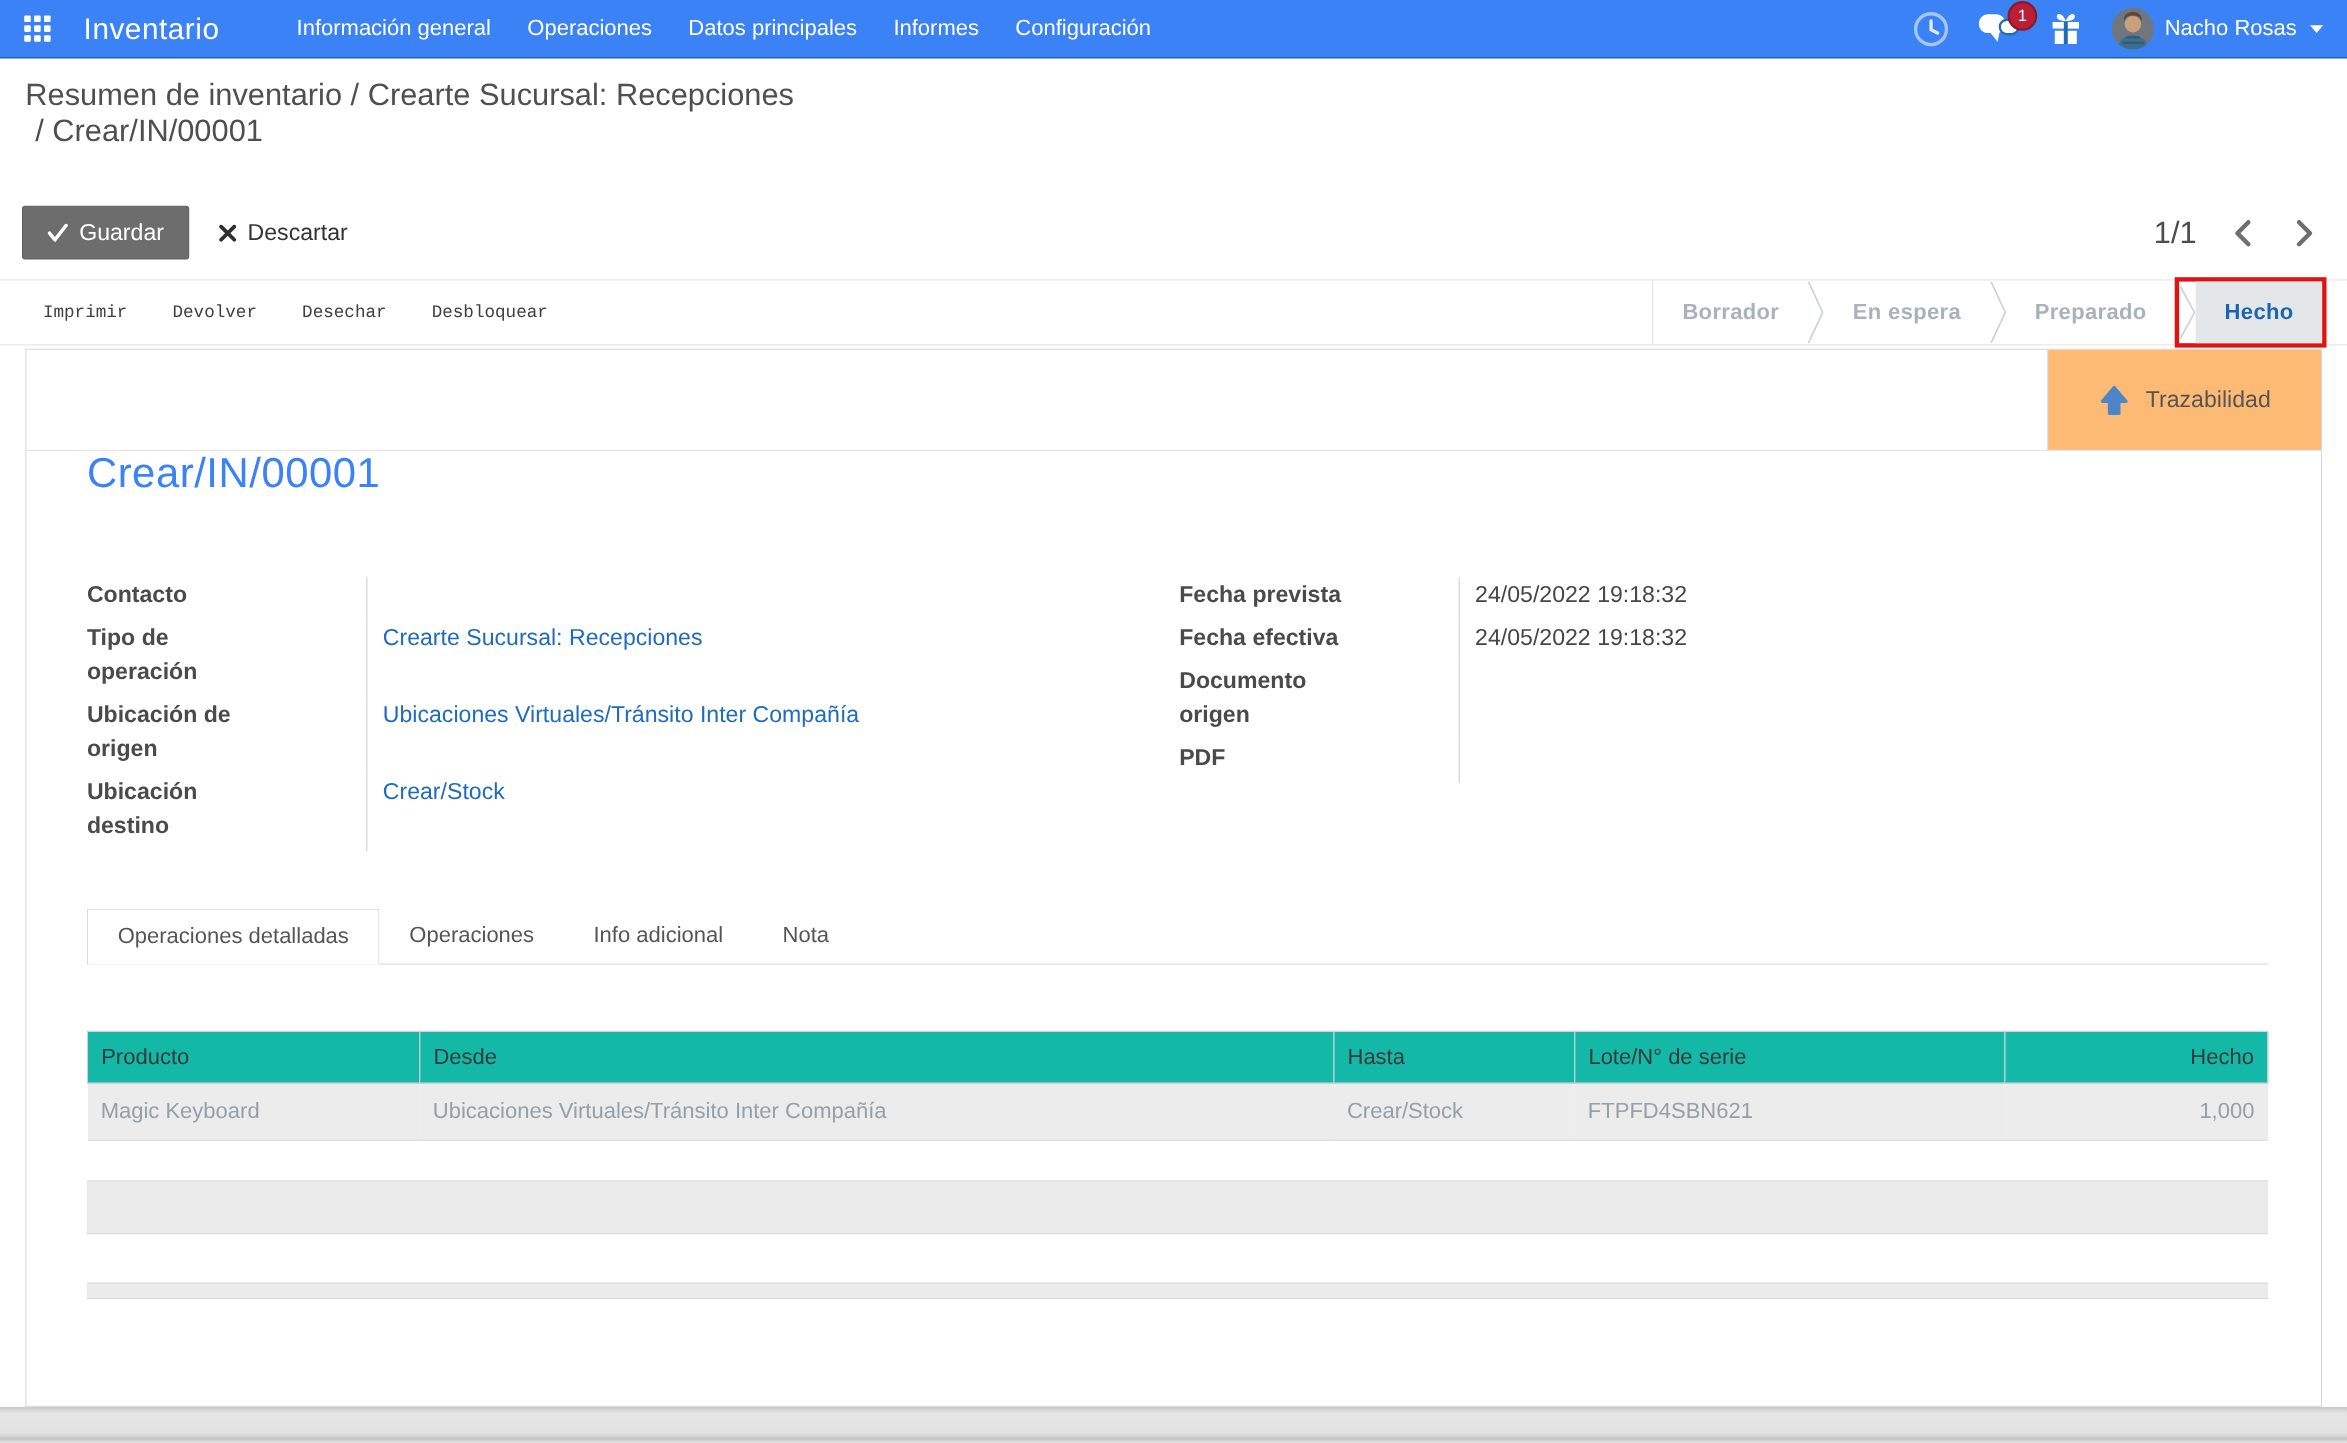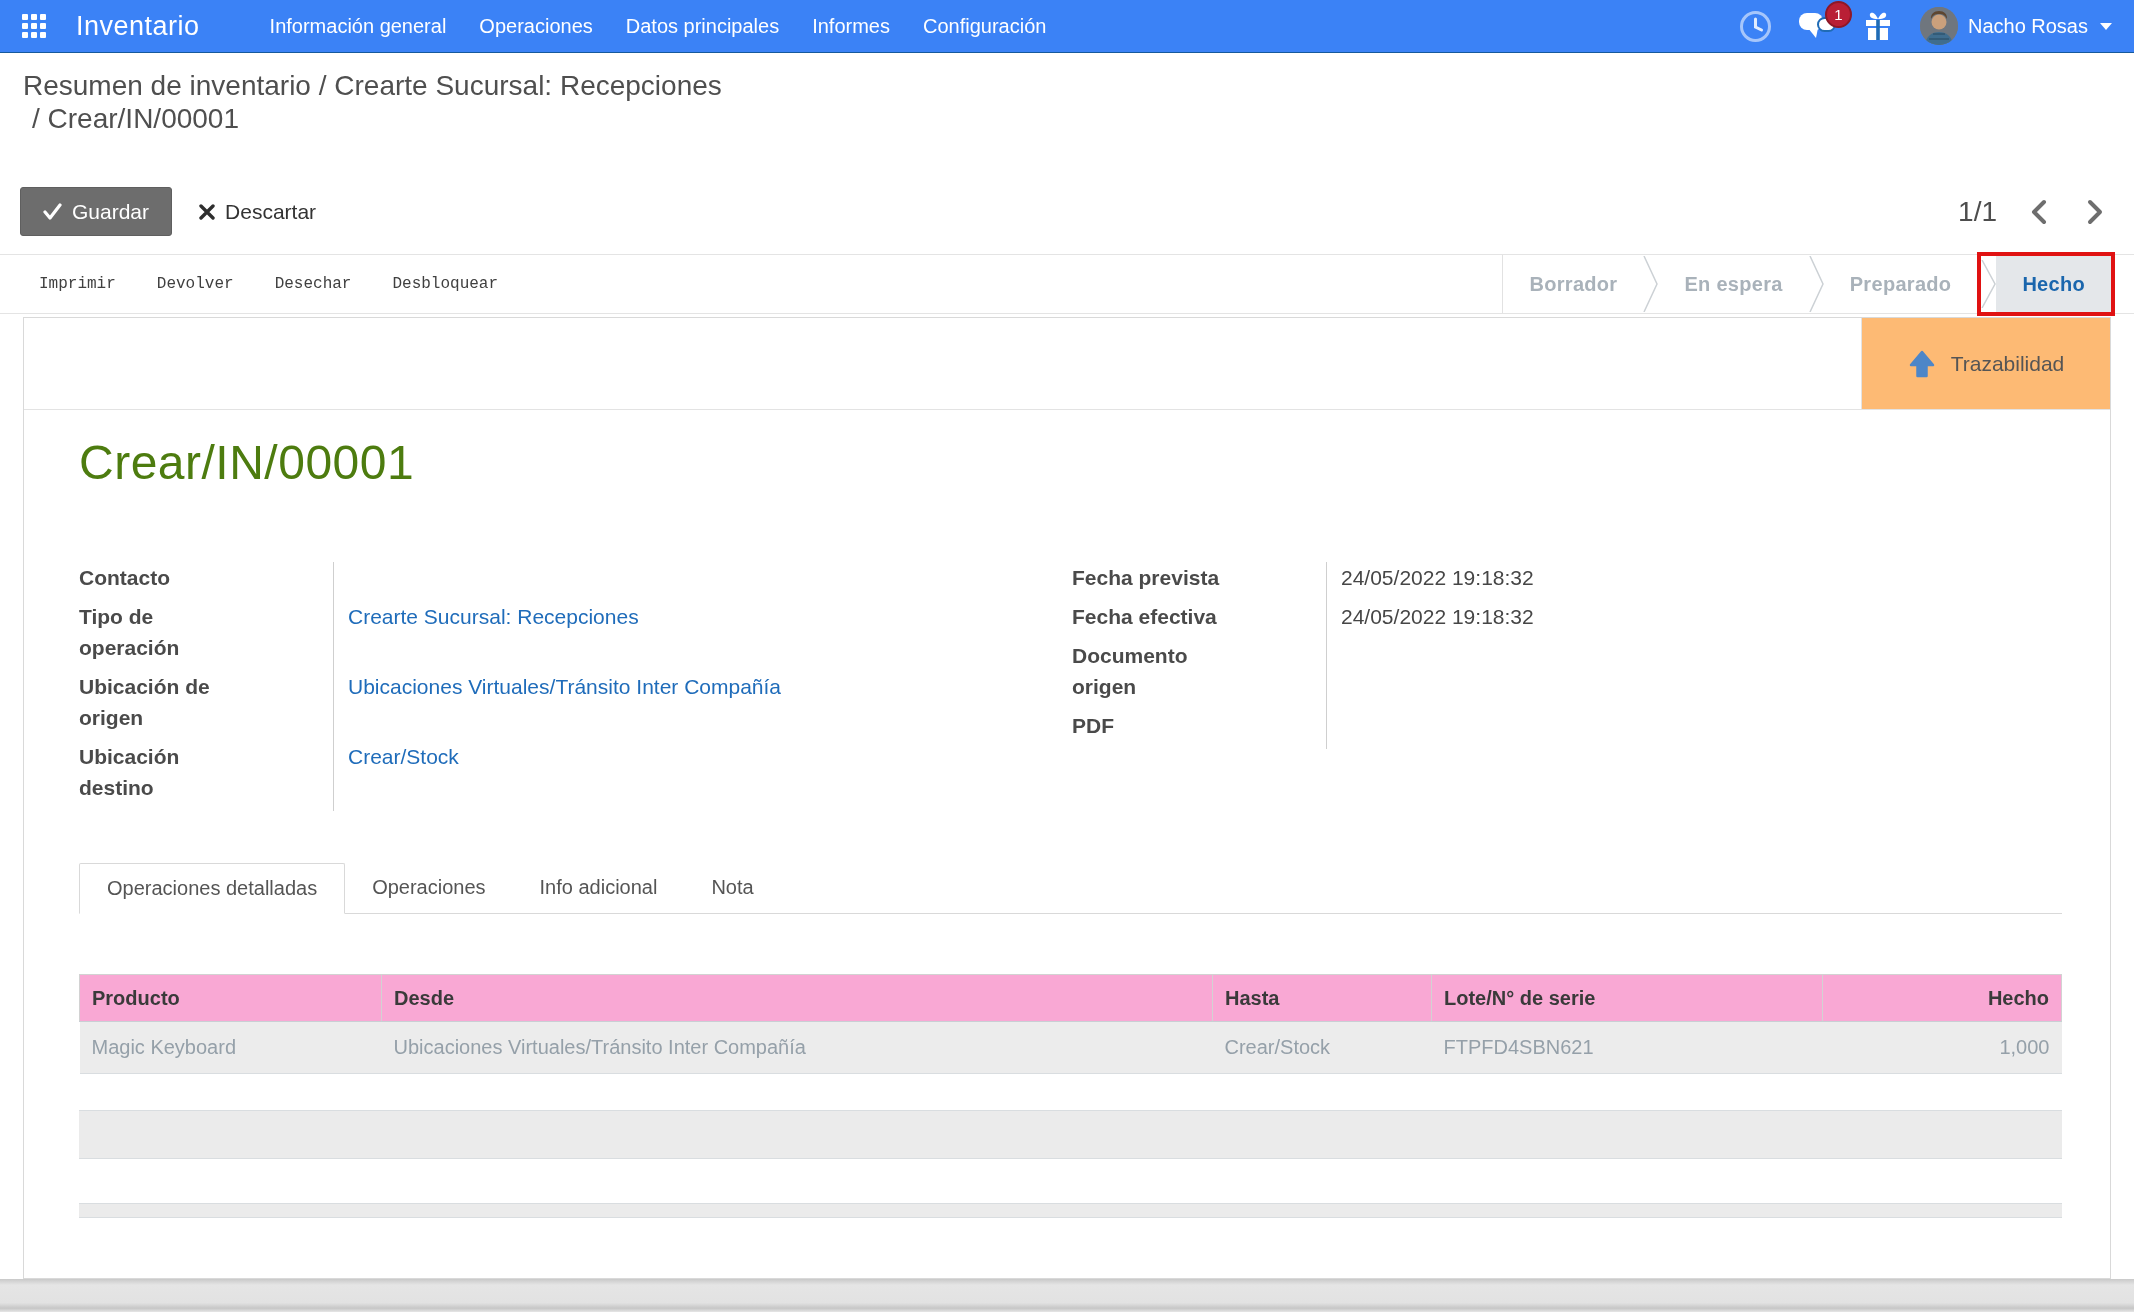--- a/index.html
+++ b/index.html
@@ -40,41 +40,41 @@
   .step { display:flex; align-items:center; padding:0 26px; font-size:20px; font-weight:600; color:#a9b2ba; letter-spacing:.3px; cursor:pointer; white-space:nowrap; }
   .sep { align-self:center; flex:none; }
   .hecho-box { display:flex; align-items:stretch; border:4px solid #e01212; margin:-3px -2px -3px 0; background:#fff; }
   .step.active { background:#e4e7ea; color:#1a66ad; font-weight:700; }
 
   
   .sheet { margin:3px 23px 0; height:962px; background:#fff; border:1px solid #d9d9d9; position:relative; }
   .button-box { height:92px; border-bottom:1px solid #e3e3e3; position:relative; }
   .btn-traceability { position:absolute; right:0; top:0; height:100%; width:249px; border:none; border-left:1px solid #e3e3e3; background:#fdba74; display:flex; align-items:center; justify-content:center; gap:15px; font-size:21px; color:#555; cursor:pointer; font-family:inherit; }
   .sheet-body { padding:0 48px 0 55px; }
-  .doc-title { margin-top:25px; font-size:48px; font-weight:400; color:#4d7c0f; letter-spacing:.5px; }
+  .doc-title { font-size:38px; font-weight:400; color:#3b82f6; letter-spacing:.5px; }
 
   .groups { display:flex; margin-top:72px; }
   .o-group { display:grid; grid-template-columns:255px 1fr; align-content:start; font-size:21px; line-height:31px; }
   .group-left { width:993px; flex:none; }
   .group-right { flex:1; }
   .g-label { border-right:1px solid #cfcfcf; padding:0 20px 8px 0; color:#4a4a4a; font-weight:600; }
   .g-label span { display:inline-block; }
   .group-left .g-label span { max-width:150px; }
   .group-right .g-label span { max-width:160px; }
   .g-value { padding:0 0 8px 14px; color:#464646; }
   .g-value .lnk { color:#1f6cba; cursor:pointer; }
 
   
   .tabs { display:flex; margin-top:52px; border-bottom:1px solid #d9d9d9; }
   .tab { padding:13px 27px; font-size:20px; color:#555; cursor:pointer; }
   .tab.active { background:#fff; border:1px solid #d9d9d9; border-bottom:1px solid #fff; border-radius:2px 2px 0 0; margin-bottom:-1px; }
 
   
   .list-table { width:100%; border-collapse:collapse; margin-top:60px; font-size:20px; }
-  .list-table th { background:#f9a8d4; border:1px solid #d2d2d2; border-bottom:1px solid #c9cfd4; height:47px; padding:0 12px; text-align:left; font-weight:700; color:#3a3a3a; }
+  .list-table th { background:#14b8a6; border:1px solid #d2d2d2; border-bottom:1px solid #c9cfd4; height:47px; padding:0 12px; text-align:left; font-weight:400; color:#3a3a3a; }
   .list-table th.num, .list-table td.num { text-align:right; }
   .list-table td { background:#ececec; height:52px; padding:0 12px; color:#95a0a9; border-bottom:1px solid #d9dde0; }
   .empty-band { height:49px; background:#ebebeb; border-top:1px solid #d9dde0; border-bottom:1px solid #d9dde0; margin-top:36px; }
   .empty-band.thin { height:15px; margin-top:44px; }
 
   .bottom-strip { height:34px; margin-top:0; background:linear-gradient(180deg,#c9c9c9 0,#e5e5e5 18%,#e2e2e2 70%,#c6c6c6 86%,#efefef 100%); }
 </style>
 </head>
 <body>
 

